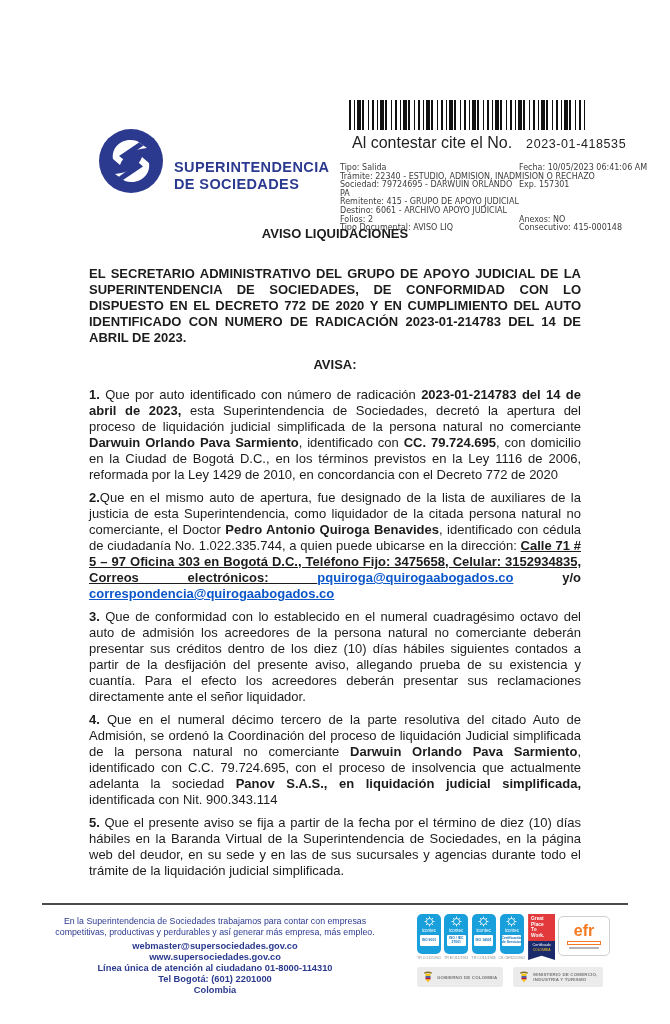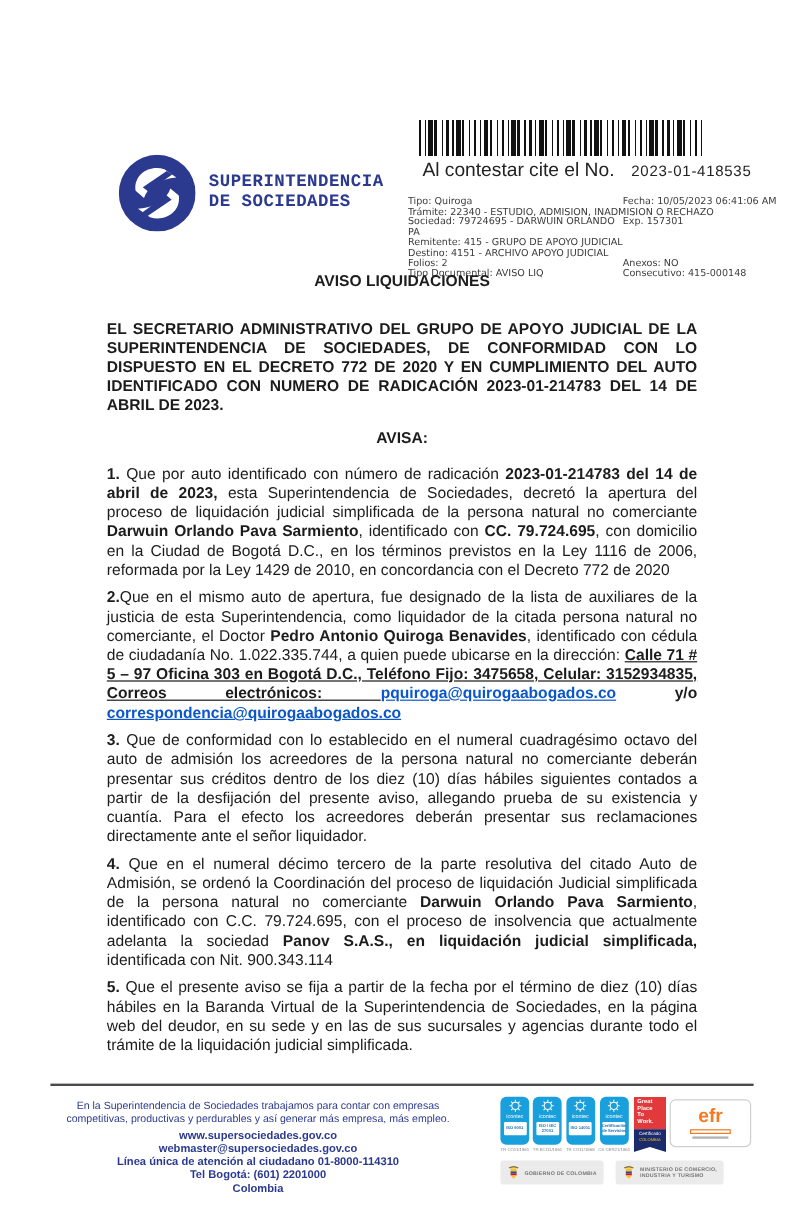--- a/index.html
+++ b/index.html
@@ -4,21 +4,21 @@
 <style>
   * { margin:0; padding:0; box-sizing:border-box; }
   html,body { background:#ffffff; }
   .page {
     position:relative; width:670px; height:1024px; margin:0 auto;
     background:#fff; overflow:hidden;
     font-family:"Liberation Sans", sans-serif; color:#1c1c1c;
   }
 
   
-  .logo-wrap { position:absolute; top:129px; left:99px; display:flex; align-items:center; gap:11px;font-family:Liberation Mono, monospace; }
+  .logo-wrap { position:absolute; top:129px; left:99px; display:flex; align-items:flex-end; gap:11px; }
   .logo-circle { width:64px; height:64px; display:block; }
   .logo-text { font-weight:bold; color:#2b3a8f; font-size:14.5px; line-height:17px; letter-spacing:.4px; }
 
   .stamp-wrap { position:absolute; top:100px; left:340px; width:314px; }
   .barcode { margin-left:9px; width:237px; height:30px;
     background:repeating-linear-gradient(90deg,#111 0 2px,#fff 2px 5px,#111 5px 6px,#fff 6px 8px,
       #111 8px 12px,#fff 12px 13px,#111 13px 15px,#fff 15px 19px,#111 19px 20px,#fff 20px 23px); }
   .reply-line { margin-top:4px; padding-left:12px; display:flex; align-items:baseline; gap:14px; }
   .reply-label { font-size:16px; color:#222; }
   .reply-number { font-size:12.5px; color:#222; letter-spacing:.6px; }
@@ -51,21 +51,21 @@
   .icontec .cert { background:#fff; color:#1673b9; font-weight:bold; font-size:3.4px; line-height:3.8px;
     width:19px; height:11px; margin-top:2px; border-radius:1px; display:flex; align-items:center; justify-content:center; text-align:center; padding:1px; }
   .icontec-code { font-size:3.6px; color:#8a8a8a; margin-top:2px; white-space:nowrap; }
 
   .gptw { width:27px; height:46px; clip-path:polygon(0 0,100% 0,100% 100%,50% 91%,0 100%); }
   .gptw-top { background:#e23a3c; height:27px; padding:2px 0 0 3px; color:#fff; font-weight:bold; font-size:4.8px; line-height:5.6px; }
   .gptw-bottom { background:#1b2a6b; height:19px; padding-top:2px; text-align:center; color:#fff; }
   .gptw-cert { font-size:3.8px; line-height:4.5px; }
   .gptw-country { font-size:3.4px; color:#f5c518; }
 
-  .efr { width:68px; height:40px; background:#fff; border:1px solid #cfcfcf; border-radius:5px;
+  .efr { width:52px; height:40px; background:#fff; border:1px solid #cfcfcf; border-radius:5px;
     margin-top:2px; display:flex; flex-direction:column; align-items:center; justify-content:center; }
   .efr-label { color:#f47920; font-weight:bold; font-size:16px; line-height:16px; }
   .efr-bar { width:34px; height:4px; border:1px solid #f47920; margin-top:2px; }
   .efr-line { width:30px; height:2px; background:#b5b5b5; margin-top:2px; }
 
   .gov-row { display:flex; gap:10px; margin-top:7px; }
   .gov-pill { background:#ebebeb; border-radius:2px; height:20px; display:flex; align-items:center; gap:4px; padding:2px 6px; }
   .gov-text { font-size:4.4px; line-height:5px; font-weight:bold; color:#767676; letter-spacing:.2px; }
 </style>
 </head>
@@ -88,35 +88,35 @@
   </div>
 
   <div class="stamp-wrap">
     <div class="barcode"></div>
     <div class="reply-line">
       <span class="reply-label">Al contestar cite el No.</span>
       <span class="reply-number">2023-01-418535</span>
     </div>
     <div class="stamp-grid" id="stamp-lines">
         <div class="stamp-line">
-          <span>Tipo: Quiroga</span>
+          <span>Tipo: Salida</span>
           <span>Fecha: 10/05/2023 06:41:06 AM</span>
         </div>
         <div class="stamp-line">
           <span class="full">Trámite: 22340 - ESTUDIO, ADMISION, INADMISION O RECHAZO</span>
         </div>
         <div class="stamp-line">
           <span>Sociedad: 79724695 - DARWUIN ORLANDO PA</span>
           <span>Exp. 157301</span>
         </div>
         <div class="stamp-line">
           <span class="full">Remitente: 415 - GRUPO DE APOYO JUDICIAL</span>
         </div>
         <div class="stamp-line">
-          <span class="full">Destino: 4151 - ARCHIVO APOYO JUDICIAL</span>
+          <span class="full">Destino: 6061 - ARCHIVO APOYO JUDICIAL</span>
         </div>
         <div class="stamp-line">
           <span>Folios: 2</span>
           <span>Anexos: NO</span>
         </div>
         <div class="stamp-line">
           <span>Tipo Documental: AVISO LIQ</span>
           <span>Consecutivo: 415-000148</span>
         </div>
       </div>
@@ -133,22 +133,22 @@
         <p class="para"><span class="b ">4.</span><span class=""> Que en el numeral décimo tercero de la parte resolutiva del citado Auto de Admisión, se ordenó la Coordinación del proceso de liquidación Judicial simplificada de la persona natural no comerciante </span><span class="b ">Darwuin Orlando Pava Sarmiento</span><span class="">, identificado con C.C. 79.724.695, con el proceso de insolvencia que actualmente adelanta la sociedad </span><span class="b ">Panov S.A.S., en liquidación judicial simplificada,</span><span class=""> identificada con Nit. 900.343.114</span></p>
         <p class="para"><span class="b ">5.</span><span class=""> Que el presente aviso se fija a partir de la fecha por el término de diez (10) días hábiles en la Baranda Virtual de la Superintendencia de Sociedades, en la página web del deudor, en su sede y en las de sus sucursales y agencias durante todo el trámite de la liquidación judicial simplificada.</span></p>
       </div>
   </div>
 
   <div class="divider"></div>
   <div class="footer">
     <div class="footer-left">
       <div class="tagline">En la Superintendencia de Sociedades trabajamos para contar con empresas competitivas, productivas y perdurables y así generar más empresa, más empleo.</div>
       <div class="footer-lines" id="footer-lines">
+          <div>webmaster@supersociedades.gov.co</div>
           <div>www.supersociedades.gov.co</div>
-          <div>webmaster@supersociedades.gov.co</div>
           <div>Línea única de atención al ciudadano 01-8000-114310</div>
           <div>Tel Bogotá: (601) 2201000</div>
           <div>Colombia</div>
         </div>
     </div>
 
     <div class="badges">
       <div class="badge-row">
         <div id="icontec-badges" style="display:flex; gap:3px;">
             <div class="icontec-col">

